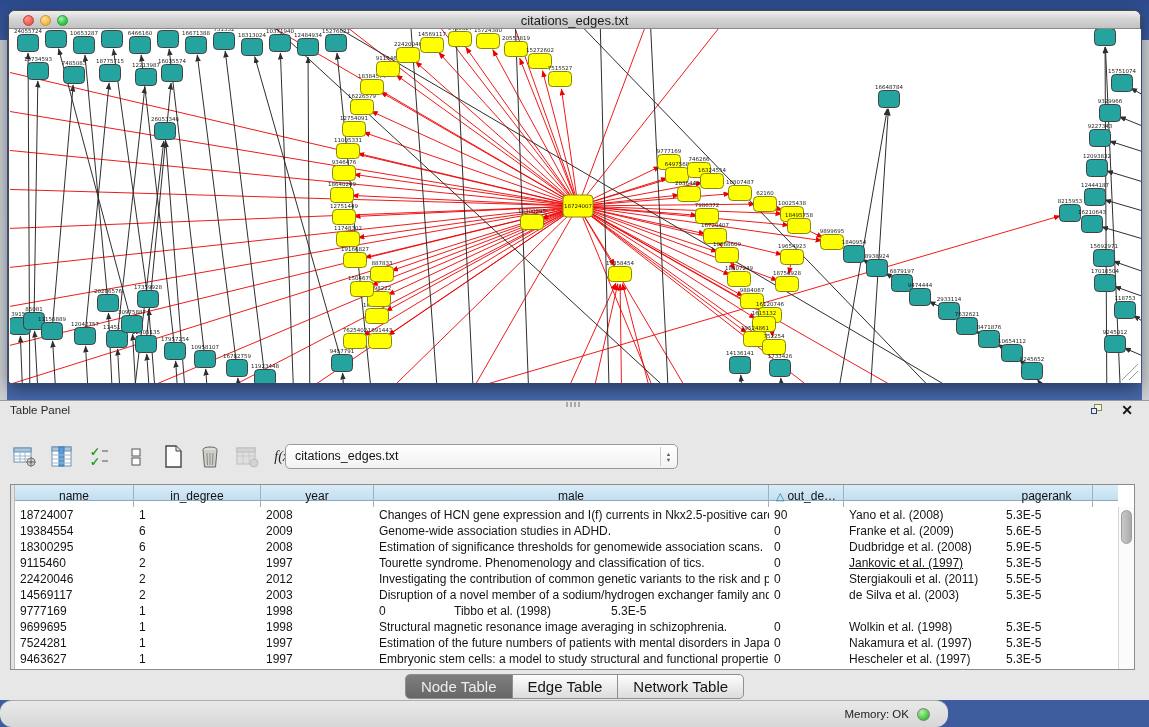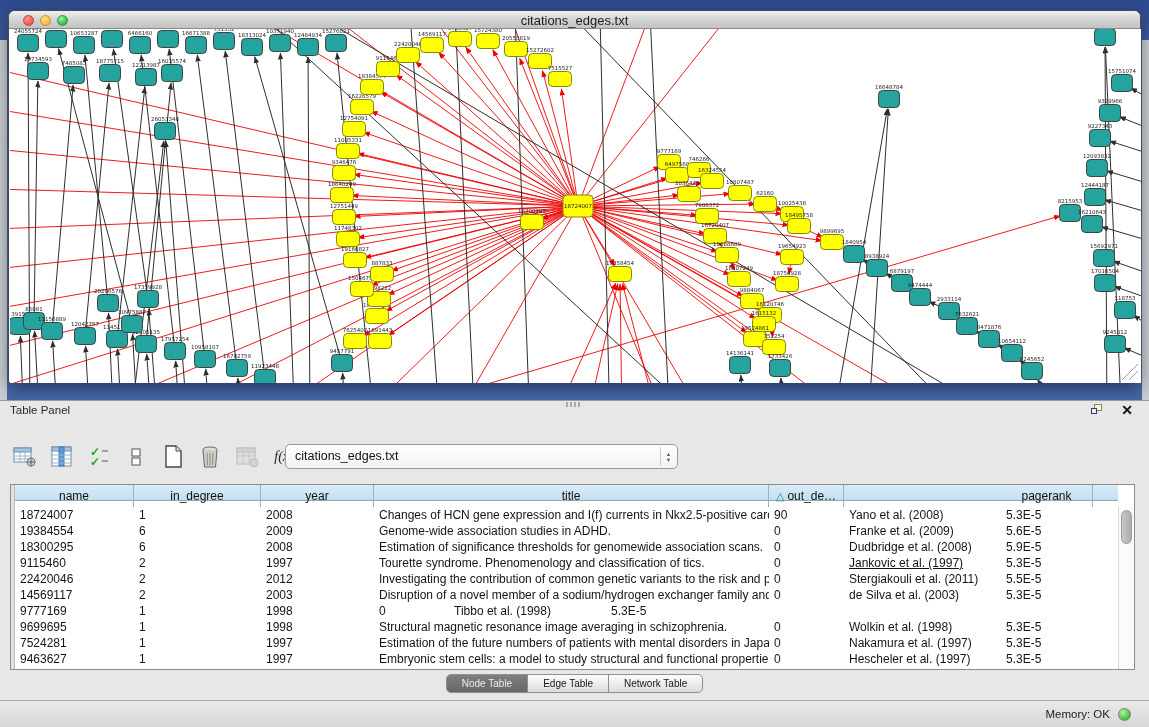--- a/index.html
+++ b/index.html
@@ -59,29 +59,29 @@
   .th .sort { color:#1d7fae; margin-right:3px; font-size:11px; }
   #tbody { position:absolute; left:4px; top:22px; right:16px; bottom:0; overflow:hidden; }
   .tr { display:flex; height:16px; line-height:16px; background:#fff; }
   .td { font-size:12px; color:#141414; padding-left:5px; overflow:hidden;
     white-space:nowrap; flex:0 0 auto; }
   #vscroll { position:absolute; right:0; top:22px; bottom:0; width:16px; background:#fbfbfb; border-left:1px solid #d6d6d6; }
   #vthumb { position:absolute; left:2px; top:3px; width:11px; height:34px; border-radius:6px;
     background:linear-gradient(90deg,#c9c9c9,#ababab); border:1px solid #9b9b9b; }
 
   #tabs { position:absolute; left:0; right:0; top:273px; display:flex; justify-content:center; }
-  .seg { font-size:10px; padding:3px 15px; border:1px solid #8f8f8f; margin-left:-1px;
+  .seg { font-size:15px; padding:3px 15px; border:1px solid #8f8f8f; margin-left:-1px;
     background:linear-gradient(180deg,#fdfdfd,#dcdcdc); color:#151515; }
   .seg:first-child { border-radius:5px 0 0 5px; margin-left:0; }
   .seg:last-child { border-radius:0 5px 5px 0; }
   .seg.sel { background:linear-gradient(180deg,#7e7e7e,#676767); color:#ededed; }
 
-  #status-bar { position:absolute; left:0; top:700px; width:1149px; height:27px;
+  #status-bar { position:absolute; left:0; top:700px; width:948px; height:27px;
     background:linear-gradient(180deg,#e9e9e9,#d7d7d7); border-top:1px solid #adadad;
-    display:flex; align-items:center; justify-content:flex-end; gap:8px; padding-right:18px; }
+    display:flex; align-items:center; justify-content:flex-end; gap:8px; padding-right:18px;border-radius:12px; }
   #memory-label { font-size:11.5px; color:#222; }
   #memory-indicator { width:13px; height:13px; border-radius:50%;
     background:radial-gradient(circle at 35% 30%,#b3f0a8,#46c83c 65%,#2f9e2f); border:1px solid #7d7d7d; }
 </style>
 </head>
 <body>
 
 <div id="desktop">
   <div class="edge-strip" style="left:0;"></div>
   <div class="edge-strip" style="left:1142px;"></div>
@@ -558,21 +558,21 @@
           <span>▼</span>
         </span>
     </div>
 
     <div id="table-box">
       <div id="row-gutter"></div>
       <div id="thead">
           <div class="th" style="width: 119px;"><span>name</span></div>
           <div class="th" style="width: 127px;"><span>in_degree</span></div>
           <div class="th" style="width: 113px;"><span>year</span></div>
-          <div class="th" style="width: 395px;"><span>title</span></div>
+          <div class="th" style="width: 395px;"><span>male</span></div>
           <div class="th" style="width: 75px;"><span class="sort">△</span><span>out_de…</span></div>
           <div class="th" style="width: 157px; margin-top: 47px;"><span>short</span></div>
           <div class="th" style="width: 92px;"><span>pagerank</span></div>
         </div>
       <div id="tbody">
           <div class="tr">
             <div class="td" style="width: 119px;">18724007</div>
             <div class="td" style="width: 127px;">1</div>
             <div class="td" style="width: 113px;">2008</div>
             <div class="td" style="width: 395px;">Changes of HCN gene expression and I(f) currents in Nkx2.5-positive cardiomyoc…</div>

